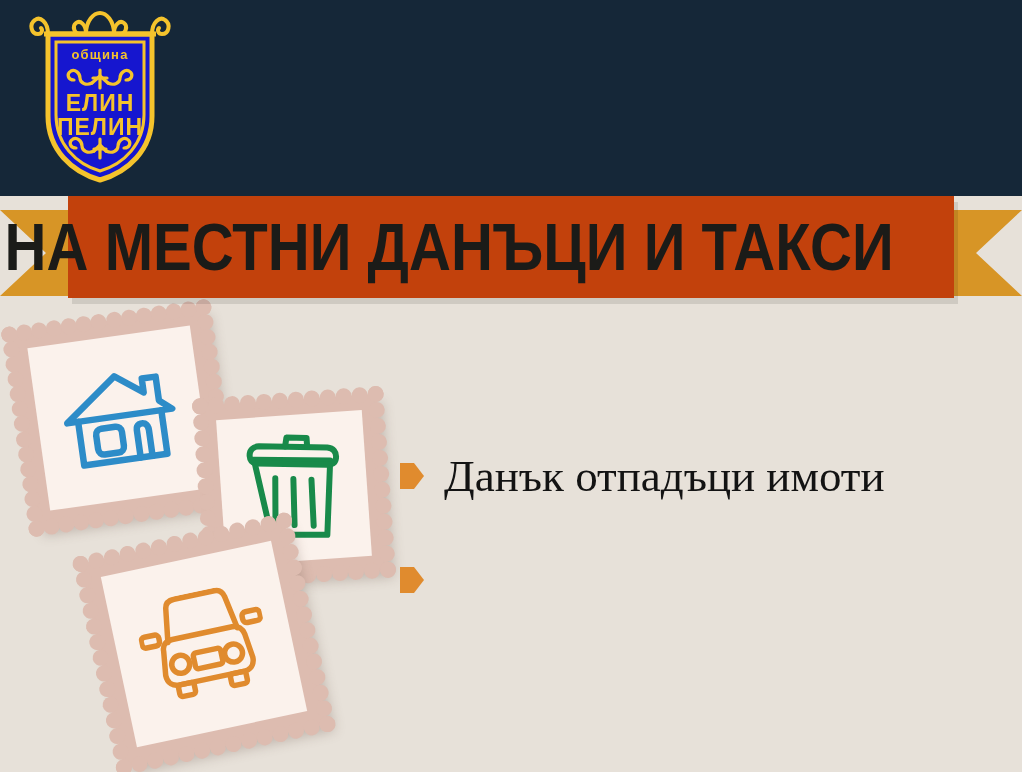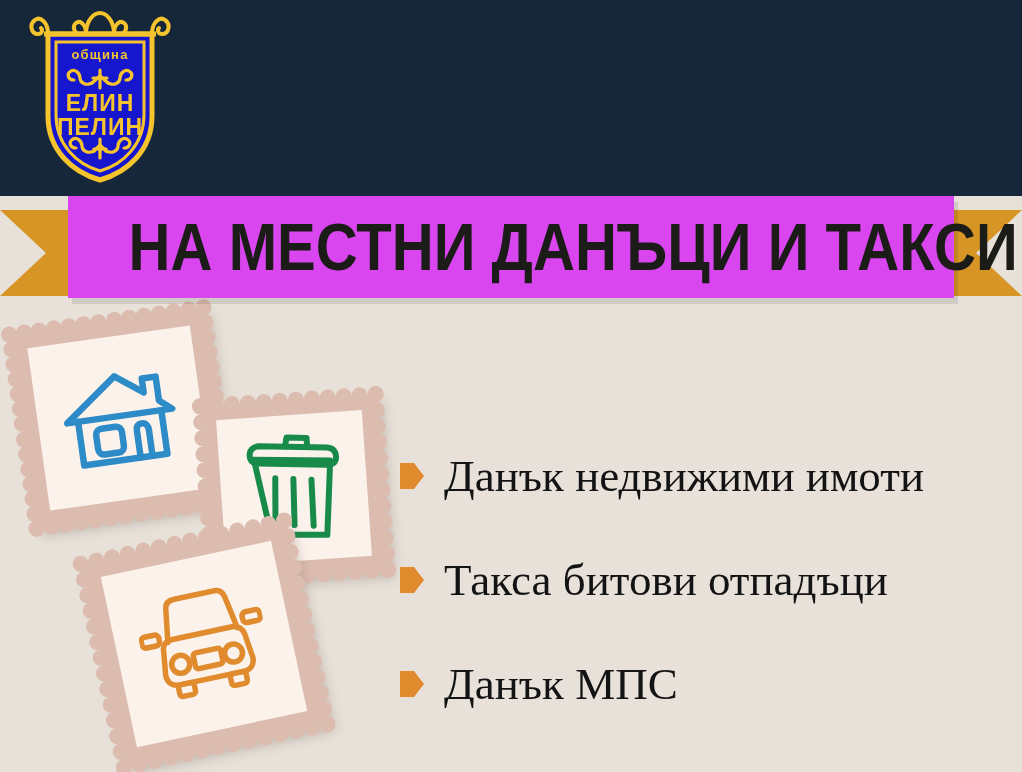--- a/index.html
+++ b/index.html
@@ -55,22 +55,22 @@
   .ribbon-tail.left{
     left:0;
     clip-path:polygon(0 0, 150px 0, 150px 86px, 0 86px, 46px 43px);
   }
   .ribbon-tail.right{
     right:0;
     clip-path:polygon(0 0, 150px 0, 104px 43px, 150px 86px, 0 86px);
   }
   .ribbon-panel{
     position:absolute;left:68px;top:0px;width:886px;height:102px;
-    background:#d946ef;
-    display:flex;align-items:center;justify-content:flex-start;
+    background:#c2410c;
+    display:flex;align-items:center;justify-content:flex-end;
     box-shadow:4px 6px 0 rgba(0,0,0,0.10);
   }
   .ribbon-text{
     color:#1b1b18;
     font-family:"Liberation Sans", sans-serif;
     font-weight:bold;
     font-size:66px;
     line-height:66px;
     letter-spacing:0px;
     transform:scaleX(0.88);
@@ -389,25 +389,20 @@
           <rect x="2" y="34" width="18" height="11" rx="4"></rect>
           <rect x="106" y="30" width="18" height="11" rx="4"></rect>
         </g>
       </svg>
     </div>
   </div>
 
   <div class="list">
     <div class="list-item">
       <span class="bullet"></span>
-      <span class="list-label">Данък недвижими имоти</span>
+      <span class="list-label">Данък отпадъци имоти</span>
     </div>
     <div class="list-item">
       <span class="bullet"></span>
-      <span class="list-label">Такса битови отпадъци</span>
-    </div>
-    <div class="list-item">
-      <span class="bullet"></span>
-      <span class="list-label">Данък МПС</span>
     </div>
   </div>
 
 </div>
 
 </body></html>

